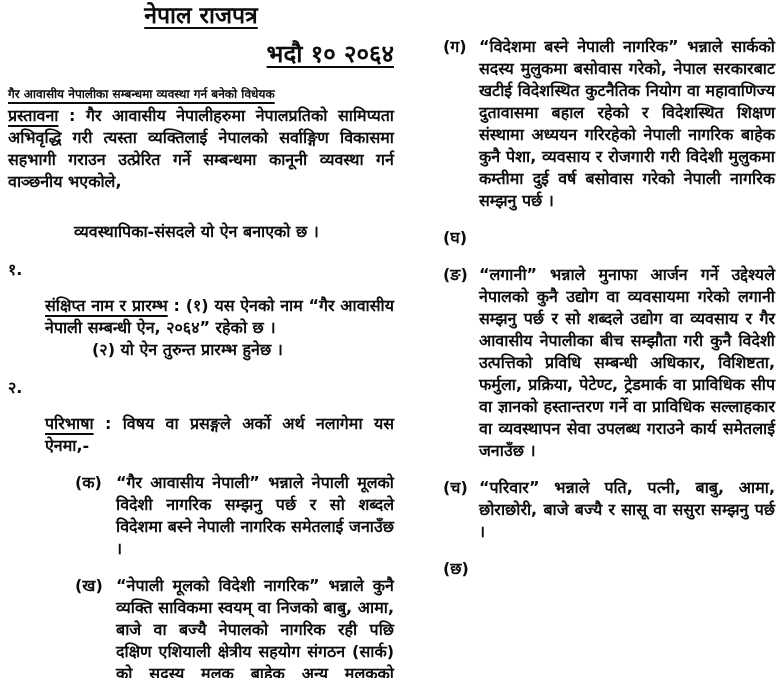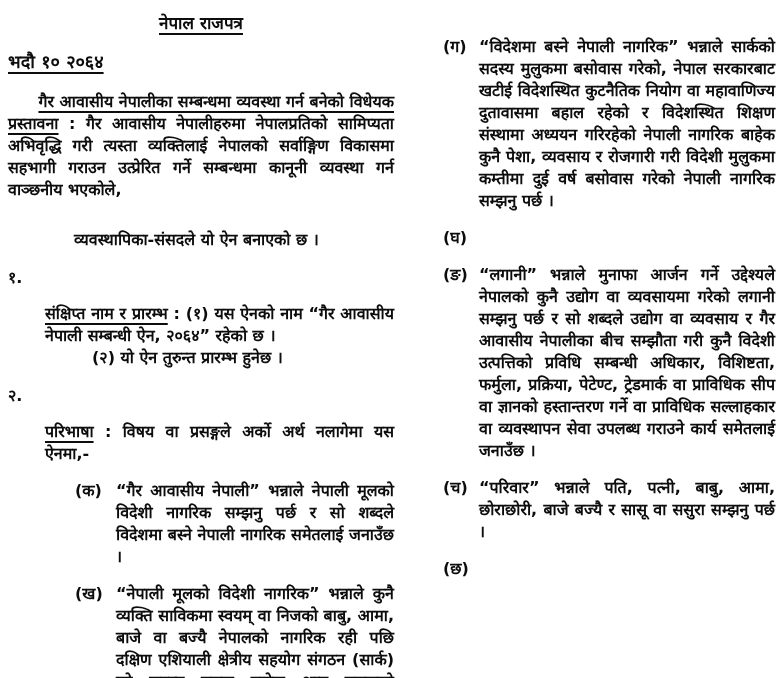--- a/index.html
+++ b/index.html
@@ -17,23 +17,23 @@
   .col { position: absolute; top: 0; }
   .col-left  { left: 8px;  width: 386px; }
   .col-right { left: 443px; width: 332px; top: 36px; }
 
   .u {
     text-decoration: underline;
     text-decoration-thickness: 2px;
     text-underline-offset: 4px;
   }
 
-  .gazette-name { text-align: center; font-size: 17px; margin-top: 12px; }
-  .gazette-date { text-align: left; font-size: 18px; margin-top: 17px; }
-  .bill-title   { text-align: right; font-size: 16px; margin-top: 18px; }
+  .gazette-name { text-align: center; font-size: 23px; margin-top: 4px; }
+  .gazette-date { text-align: right; font-size: 24px; margin-top: 17px; }
+  .bill-title   { text-align: left; font-size: 12px; margin-top: 18px; }
 
   .bodytext { font-size: 16px; line-height: 22px; }
 
   .preamble { text-align: justify; }
 
   .enact { margin-top: 28px; padding-left: 66px; }
 
   .item { display: flex; margin-top: 16px; }
   .item .num   { flex: 0 0 37px; }
   .item .ibody { flex: 1; text-align: justify; margin-top: 36px; }

